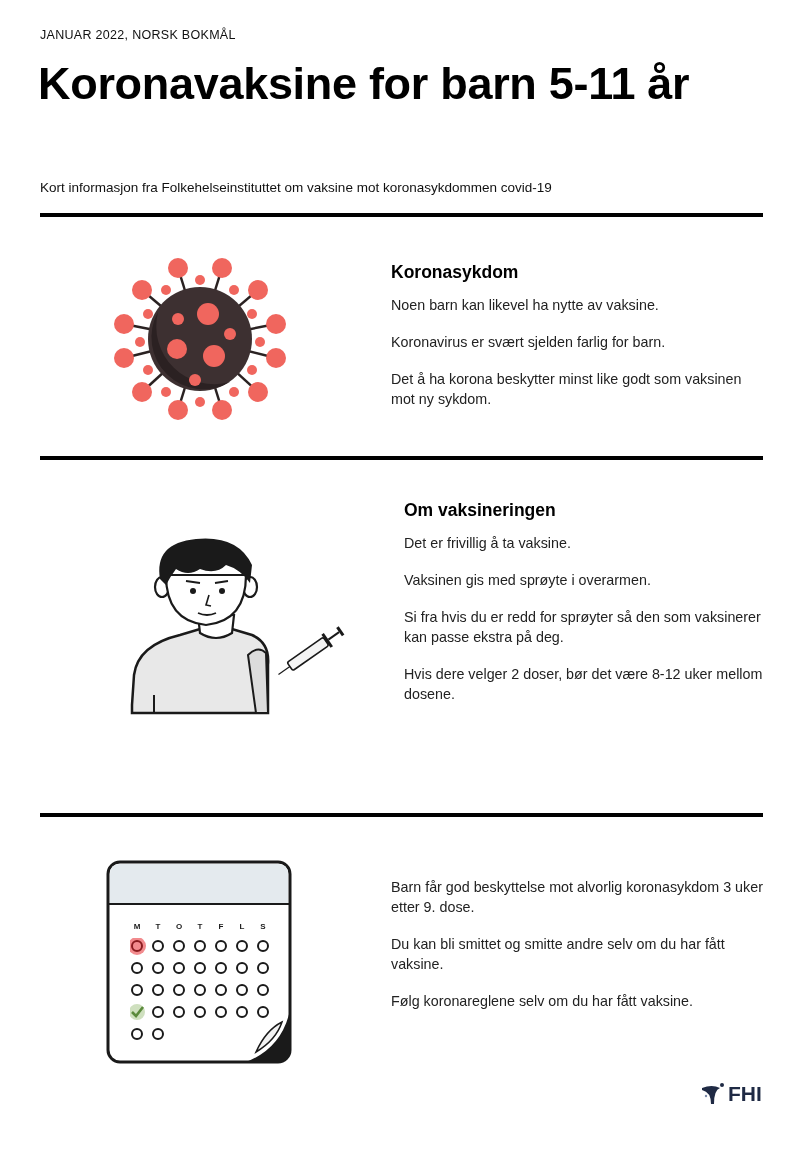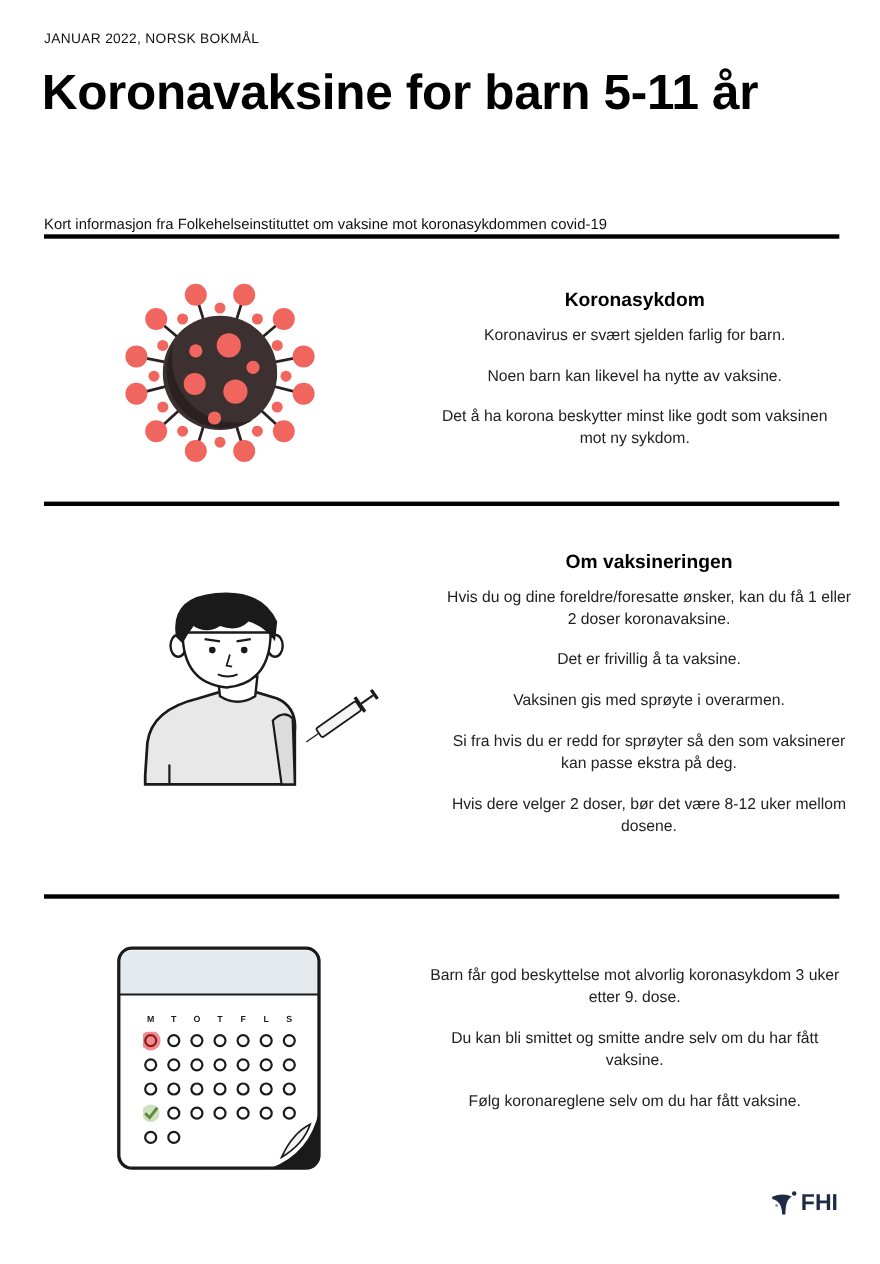--- a/index.html
+++ b/index.html
@@ -1,22 +1,22 @@
 <!DOCTYPE html>
 <html><head>
 <meta charset="utf-8">
 <style>
   html, body { margin: 0; padding: 0; background: #ffffff; }
   body { width: 800px; height: 1149px; position: relative; overflow: hidden;
          font-family: "Liberation Sans", "DejaVu Sans", sans-serif; color: #1a1a1a; }
   .kicker { position: absolute; left: 40px; top: 28px; font-size: 12.5px; letter-spacing: 0.3px; color: #111; }
   .title { position: absolute; left: 38px; top: 58px; font-size: 45px; font-weight: bold; color: #000; letter-spacing: -0.3px; white-space: nowrap; text-align: right; }
-  .intro { position: absolute; left: 40px; top: 196px; font-size: 13.5px; color: #111; }
+  .intro { position: absolute; left: 40px; top: 180px; font-size: 13.5px; color: #111; }
   .rule { position: absolute; left: 40px; width: 723px; height: 4px; background: #000; }
-  .section-text { position: absolute; left: 391px; width: 372px; text-align: center; }
+  .section-text { position: absolute; left: 391px; width: 372px; }
   .section-text h2 { margin: 0 0 12px 0; font-size: 17.5px; font-weight: bold; color: #000; }
   .section-text p { margin: 0 0 17px 0; font-size: 14.3px; line-height: 20px; color: #222; }
   .illus { position: absolute; }
   .logo { position: absolute; left: 700px; top: 1082px; display: flex; align-items: flex-start; }
   .logo-text { font-size: 21px; font-weight: bold; color: #1f2a44; margin-left: 2px; }
 </style>
 </head>
 <body>
 
 <div class="kicker">JANUAR 2022, NORSK BOKMÅL</div>
@@ -74,22 +74,22 @@
         <circle cx="68" cy="67" r="6"></circle>
         <circle cx="120" cy="82" r="6"></circle>
       <circle cx="67" cy="97" r="10"></circle>
         <circle cx="104" cy="104" r="11"></circle>
         <circle cx="85" cy="128" r="6"></circle>
     </g>
   </svg>
 </div>
 <div class="section-text" style="top:262px;">
   <h2>Koronasykdom</h2>
+  <p>Noen barn kan likevel ha nytte av vaksine.</p>
   <p>Koronavirus er svært sjelden farlig for barn.</p>
-  <p>Noen barn kan likevel ha nytte av vaksine.</p>
   <p>Det å ha korona beskytter minst like godt som vaksinen mot ny sykdom.</p>
 </div>
 
 <div class="rule" style="top:456px;"></div>
 
 <div class="illus" style="left:120px; top:535px; width:235px; height:185px;">
   <svg width="235" height="185" viewBox="0 0 235 185">
 
     <path d="M12 170 L14 140 Q18 110 60 100 L80 94 L112 94 L132 100 Q150 108 148 130 L148 178 L12 178 Z" fill="#e8e8e8" stroke="#1a1a1a" stroke-width="2.5"></path>
     <path d="M128 120 Q138 110 146 118 L148 178 L136 178 Z" fill="#dcdcdc" stroke="#1a1a1a" stroke-width="2"></path>
@@ -113,21 +113,20 @@
       <line x1="-8" y1="0" x2="6" y2="0" stroke="#1a1a1a" stroke-width="1.2"></line>
       <rect x="6" y="-5" width="44" height="10" rx="2" fill="#f4f4f4" stroke="#1a1a1a" stroke-width="1.6"></rect>
       <rect x="50" y="-8" width="3" height="16" fill="#1a1a1a"></rect>
       <line x1="53" y1="0" x2="66" y2="0" stroke="#1a1a1a" stroke-width="2"></line>
       <rect x="66" y="-5" width="3" height="10" fill="#1a1a1a"></rect>
     </g>
   </svg>
 </div>
 <div class="section-text" style="top:500px;margin-left:13px;">
   <h2>Om vaksineringen</h2>
-  <p>Hvis du og dine foreldre/foresatte ønsker, kan du få 1 eller 2 doser koronavaksine.</p>
   <p>Det er frivillig å ta vaksine.</p>
   <p>Vaksinen gis med sprøyte i overarmen.</p>
   <p>Si fra hvis du er redd for sprøyter så den som vaksinerer kan passe ekstra på deg.</p>
   <p>Hvis dere velger 2 doser, bør det være 8-12 uker mellom dosene.</p>
 </div>
 
 <div class="rule" style="top:813px;"></div>
 
 <div class="illus" style="left:106px; top:860px; width:186px; height:205px;">
   <svg width="186" height="205" viewBox="0 0 186 205">

